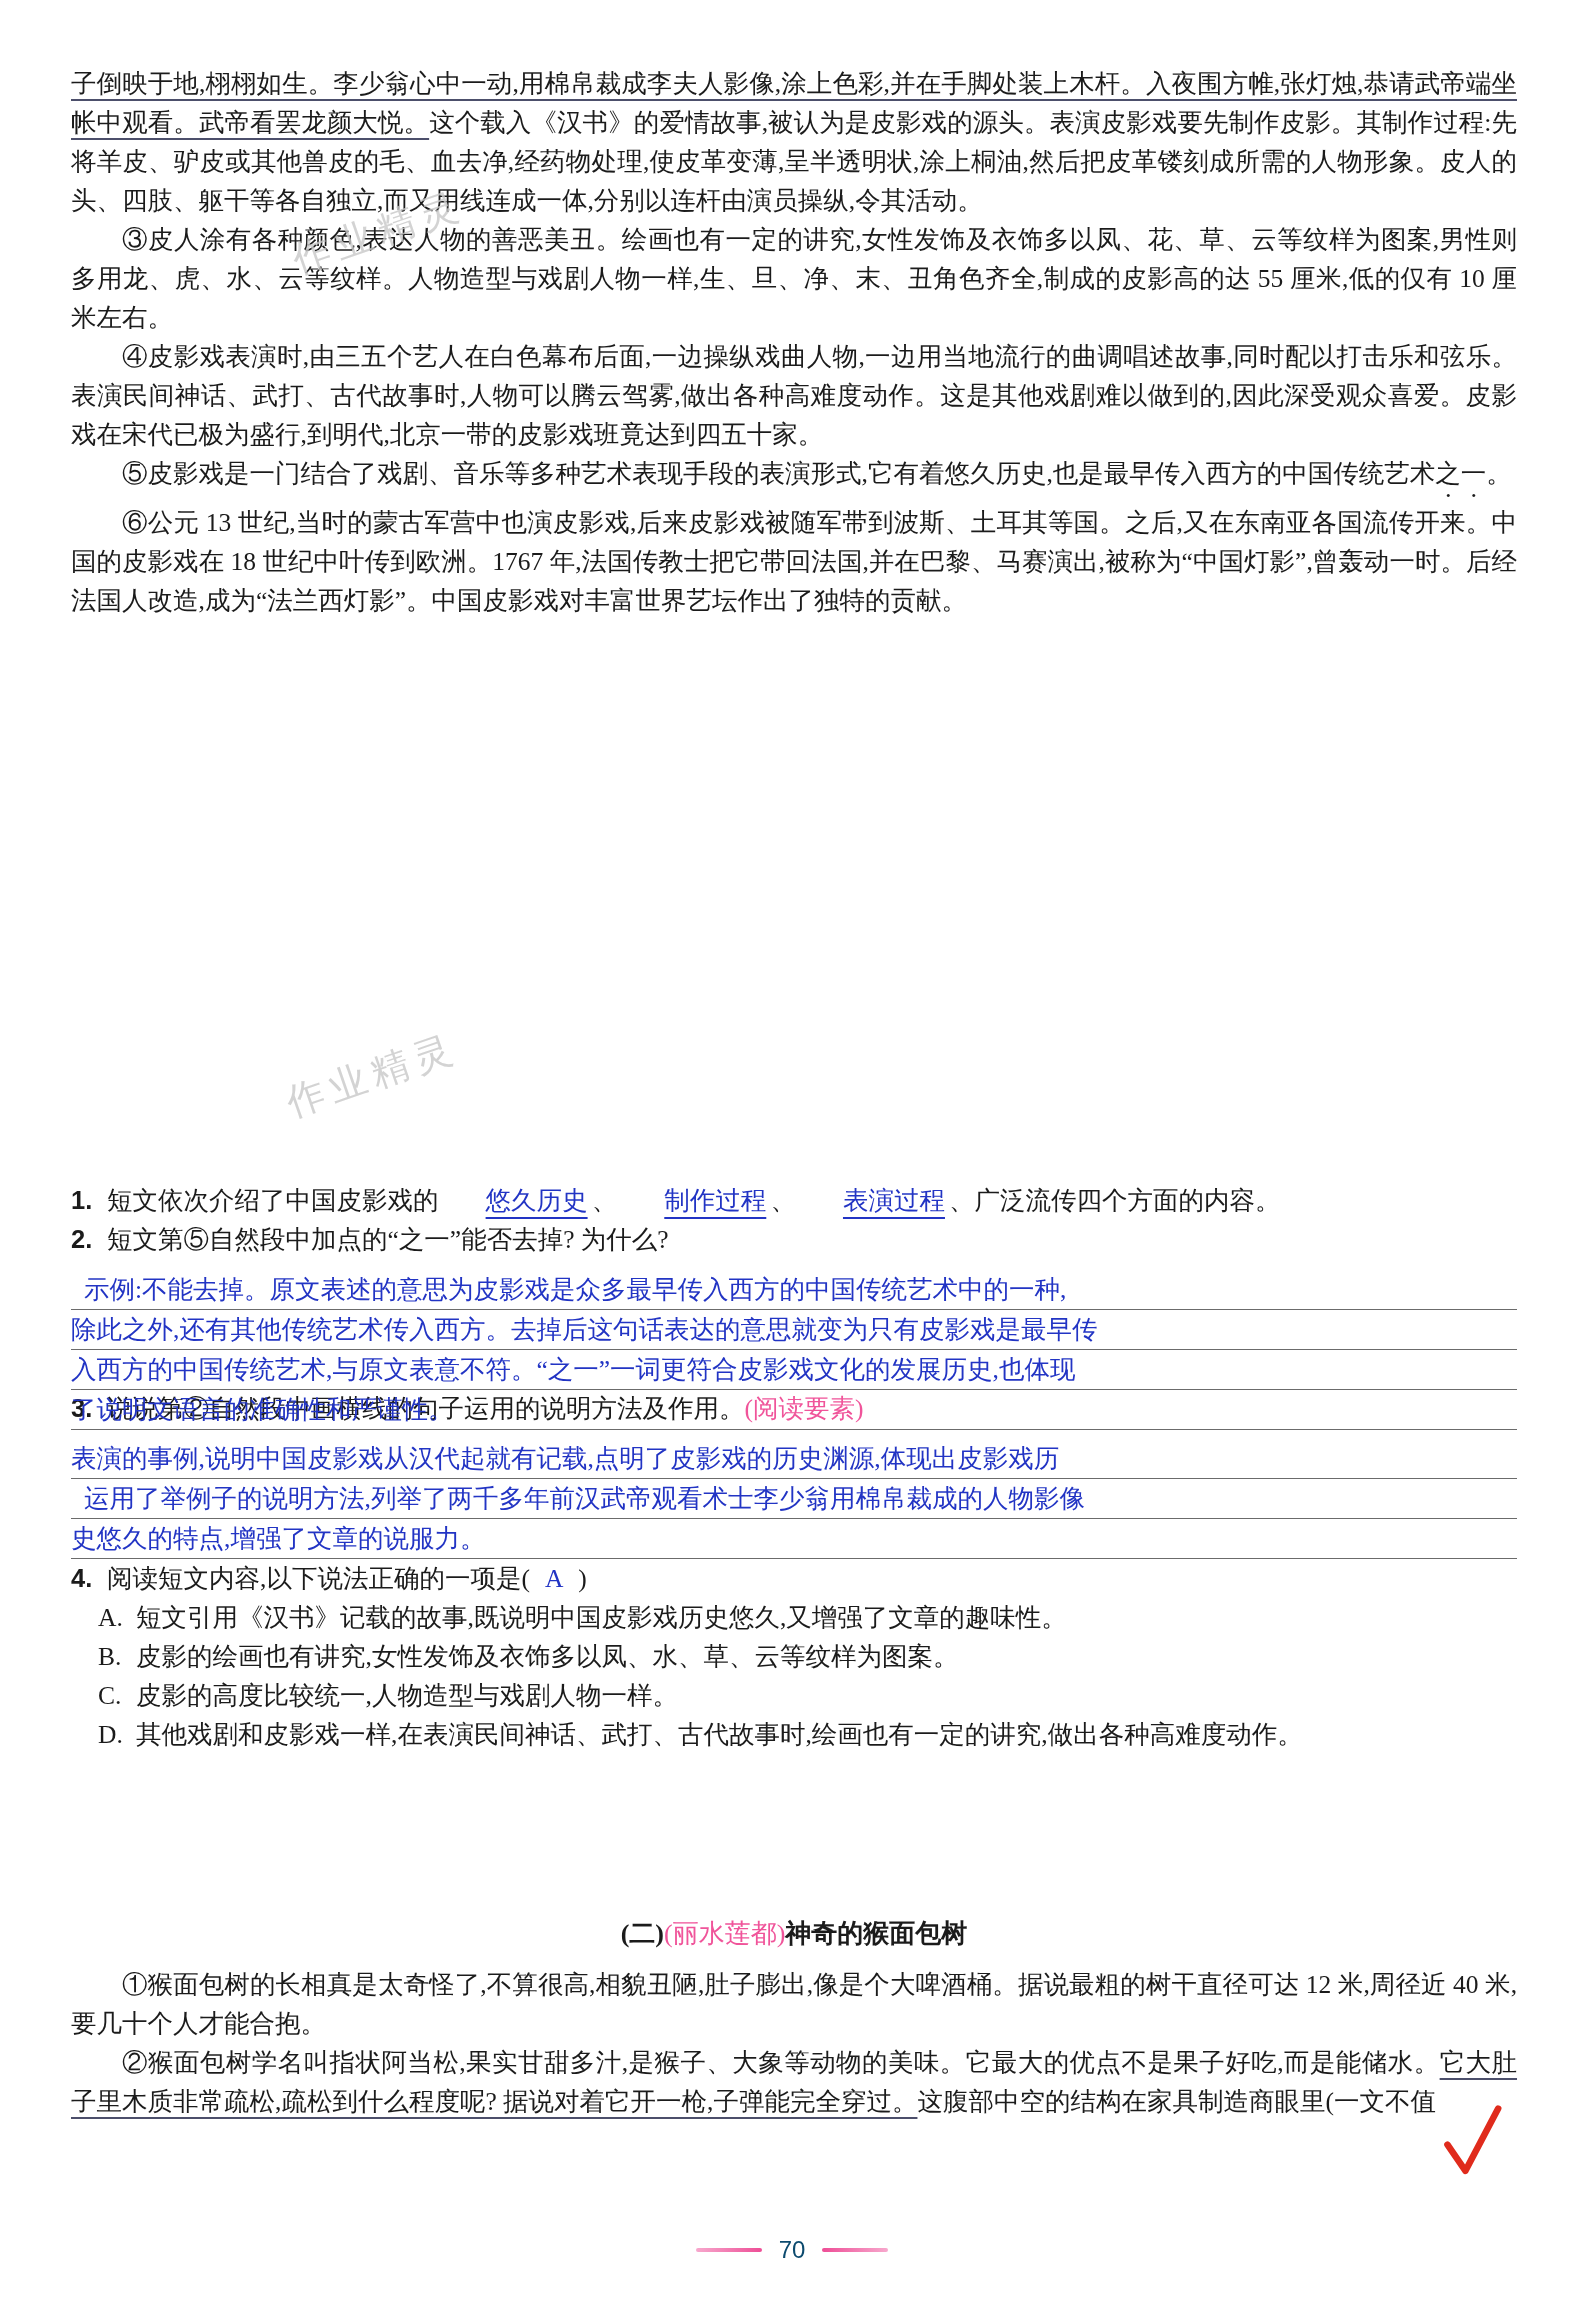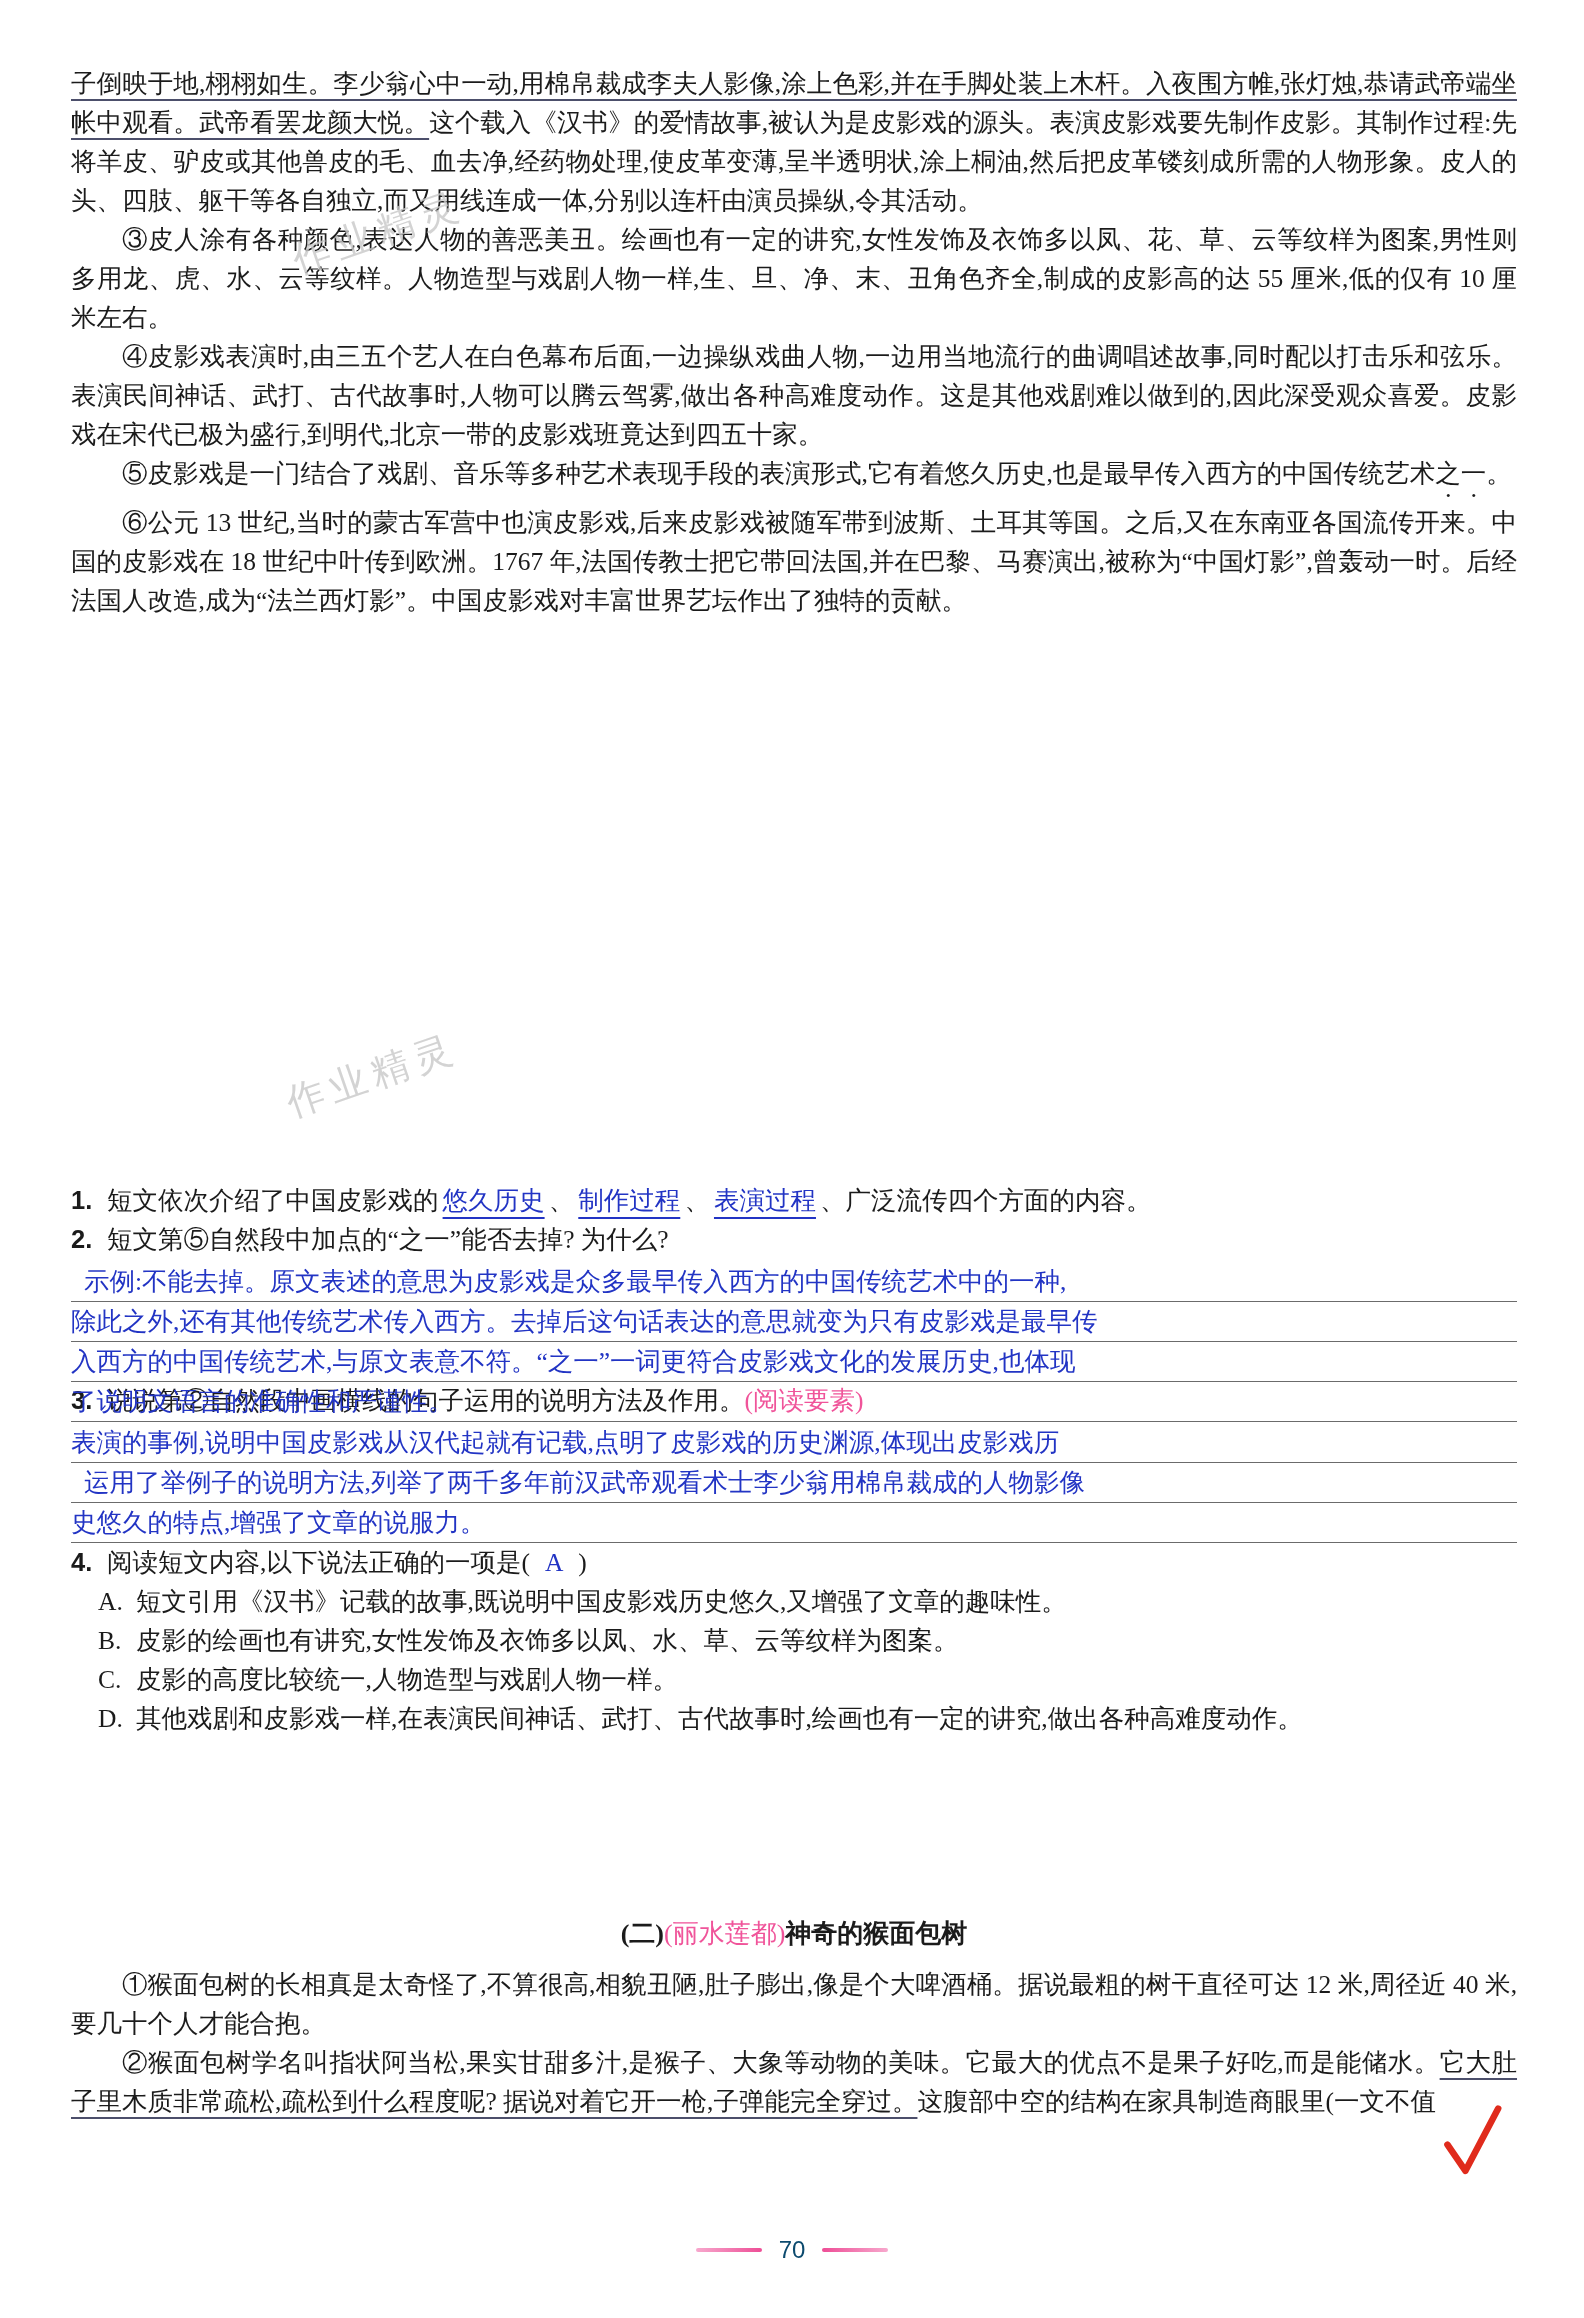--- a/index.html
+++ b/index.html
@@ -10,23 +10,23 @@
   .questions{top:1181px;}
   .section2{top:1906px;}
   p{margin:0;}
   .indent{text-indent:2em;}
   .u{text-decoration:underline;text-underline-offset:7.4px;text-decoration-thickness:1.6px;text-decoration-color:#4c4f6b;}
   .emph{-webkit-text-emphasis:filled dot #1b1b1b;-webkit-text-emphasis-position:under right;text-emphasis:filled dot #1b1b1b;text-emphasis-position:under right;}
   .q{display:flex;align-items:flex-start;}
   .qnum{font-weight:bold;flex:0 0 36px;font-family:"Liberation Sans","DejaVu Sans",sans-serif;}
   .qbody{flex:1;}
   .choice{color:#2234c4;padding:0 15px;}
-  .blank{color:#2234c4;text-decoration:underline;text-underline-offset:8.2px;text-decoration-thickness:1.6px;text-decoration-color:#2234c4;padding:0 4.1px;}
+  .blank{color:#2234c4;text-decoration:underline;text-underline-offset:8.2px;text-decoration-thickness:1.6px;text-decoration-color:#2234c4;padding:0 4.1px;margin-left:43px;}
   .pink{color:#f0549a;}
-  .ansblock{margin-top:3px;}
+  .ansblock{margin-top:11px;}
   .ans{color:#2234c4;border-bottom:1.6px solid #6b6b6b;line-height:39px;min-height:39px;white-space:nowrap;overflow:visible;}
   .ans.first{text-indent:13px;}
   .overlap{margin-bottom:-41px;position:relative;z-index:2;}
   .q3{position:relative;z-index:1;}
   .options{margin-left:27px;}
   .option{display:flex;}
   .optlabel{flex:0 0 38px;}
   .opttext{flex:1;}
   .sec-header{text-align:center;font-size:26px;margin:8.2px 0 11.5px 0;}
   .sec-header .bold{font-weight:bold;}

